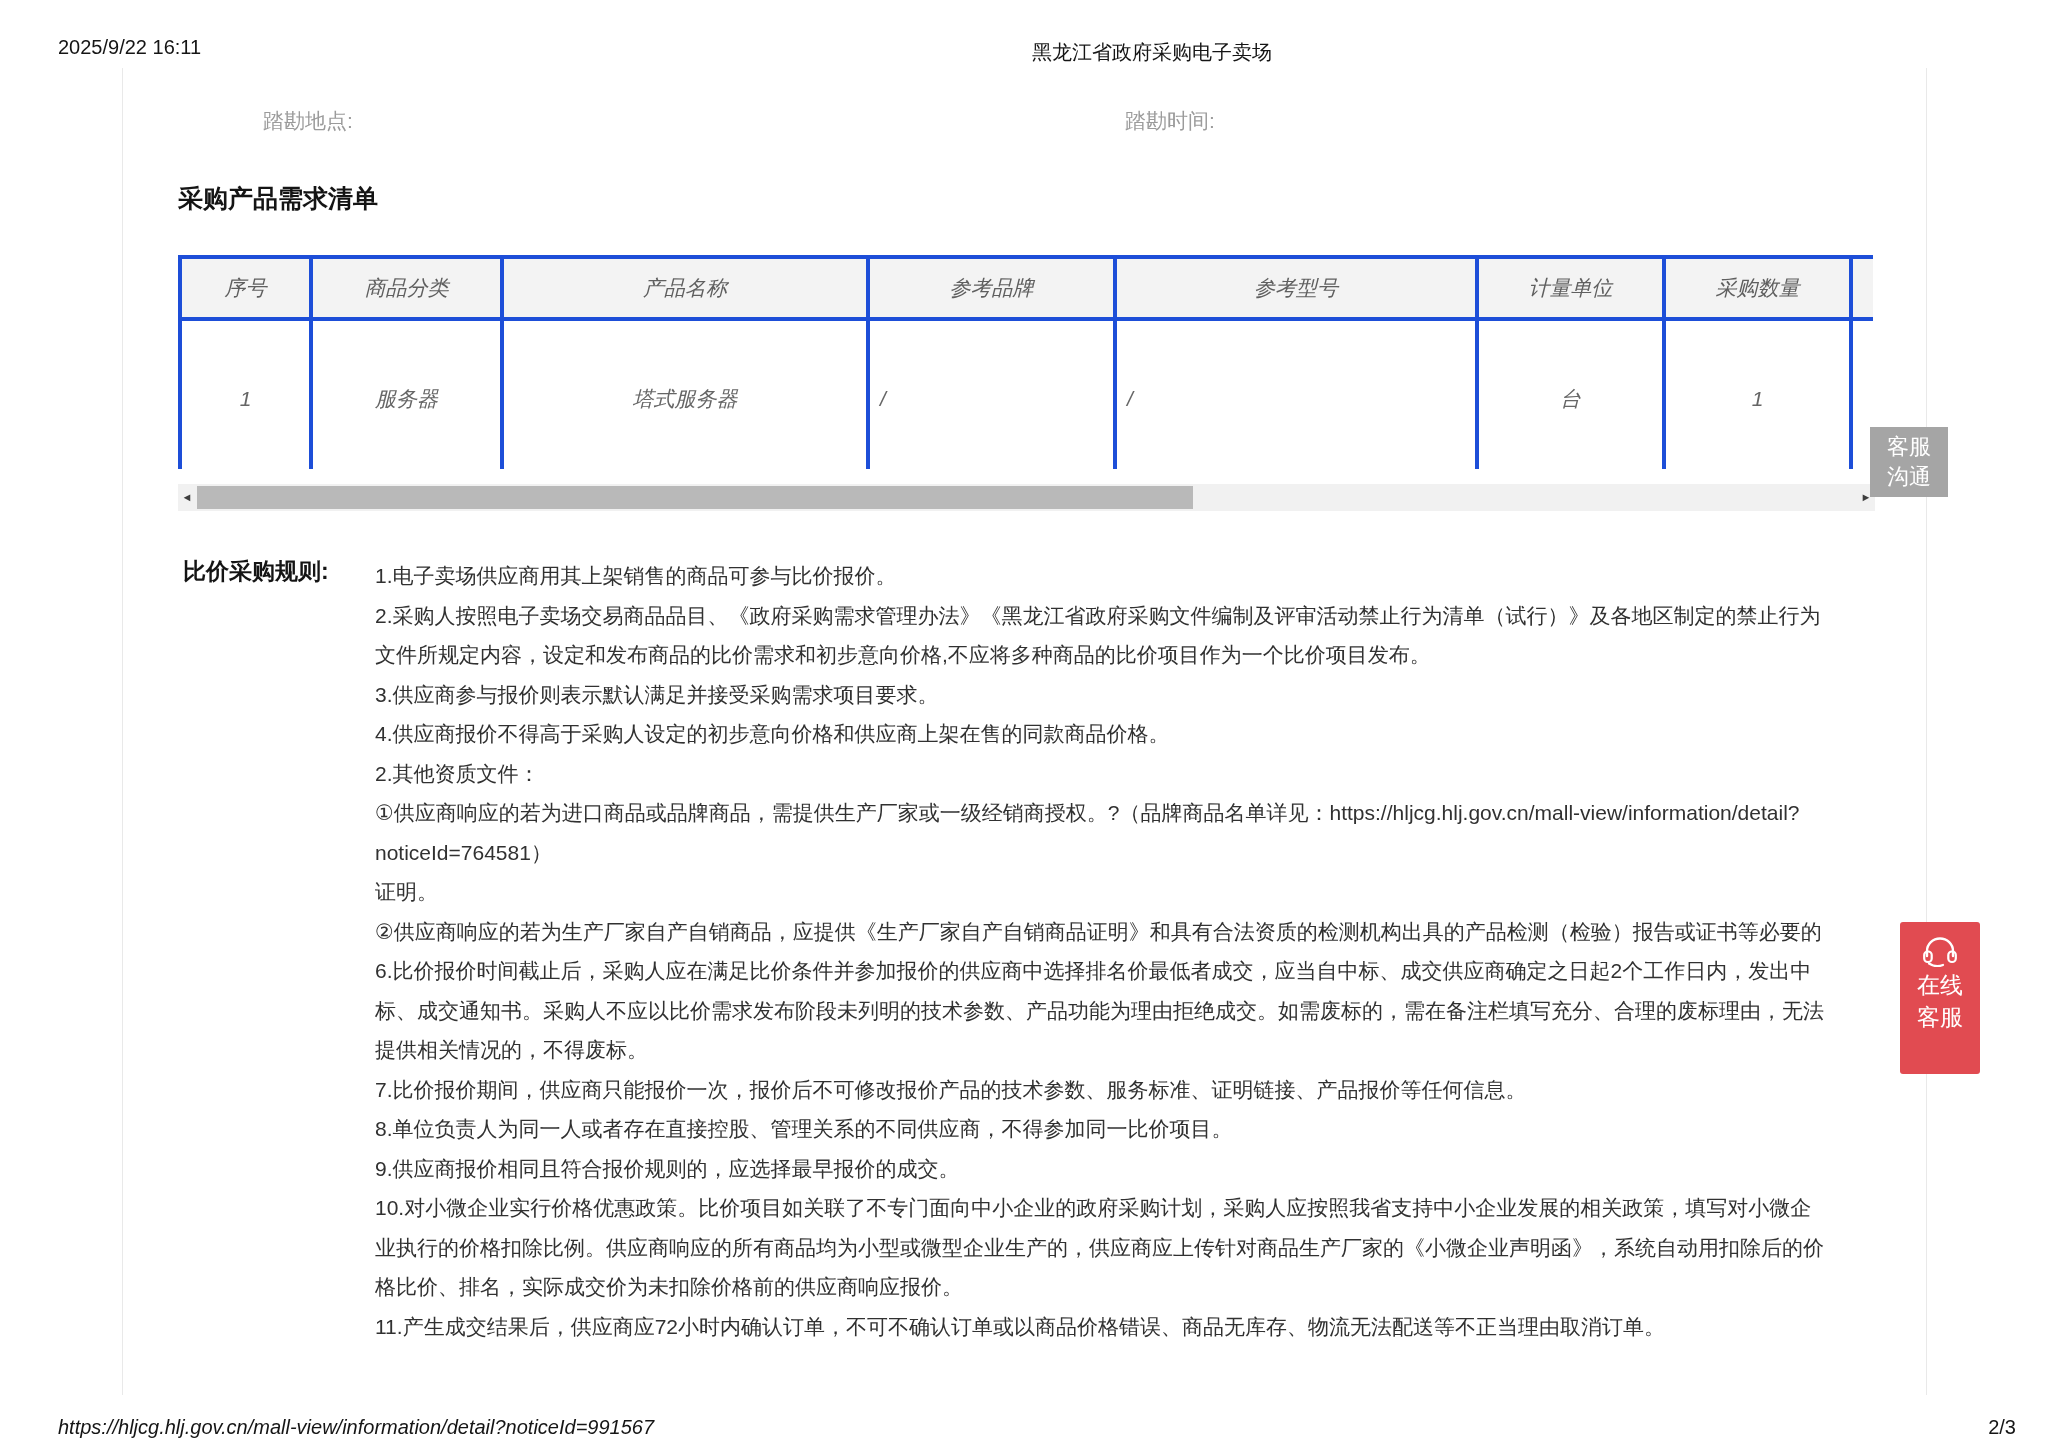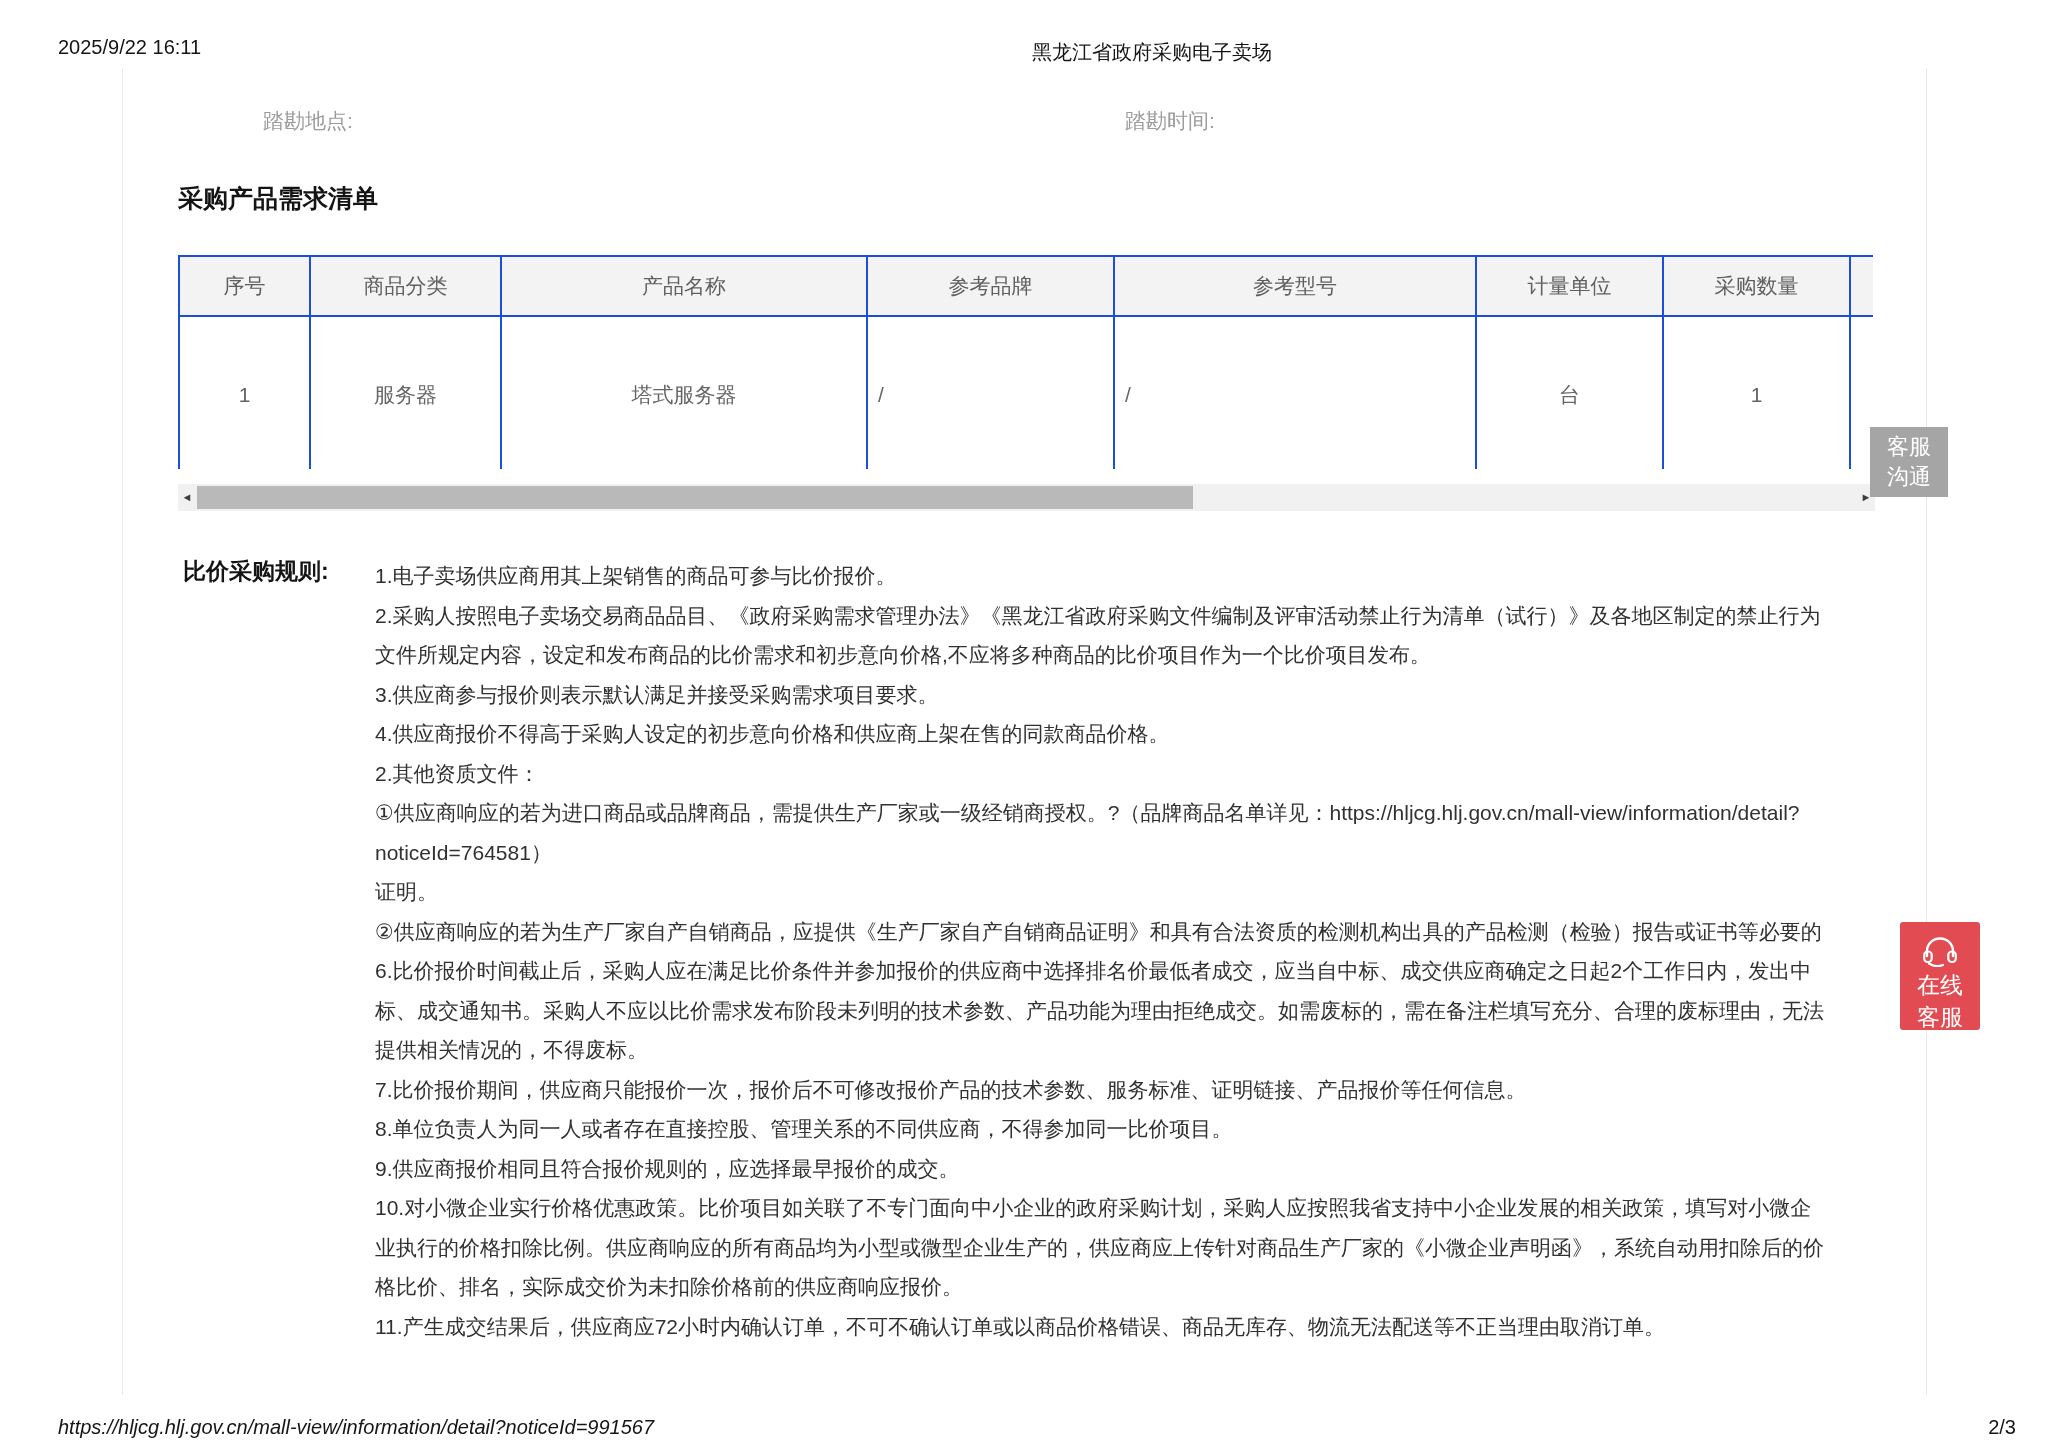--- a/index.html
+++ b/index.html
@@ -20,42 +20,42 @@
   
   .survey-location { position:absolute; left:263px;  top:107px; font-size:21px; color:#9b9b9b; }
   .survey-time     { position:absolute; left:1125px; top:107px; font-size:21px; color:#9b9b9b; }
 
   
   .list-title { position:absolute; left:178px; top:182px; font-size:25px; font-weight:bold; color:#141414; }
 
   
   .table-clip { position:absolute; left:178px; top:255px; width:1695px; height:214px; overflow:hidden; }
   .table-clip table { border-collapse:collapse; table-layout:fixed; width:1861px; }
-  .table-clip th, .table-clip td { border:2px solid #1d4ed8; font-weight:normal; overflow:hidden; }
+  .table-clip th, .table-clip td { border:4px solid #1d4ed8; font-weight:normal; overflow:hidden;font-style:italic; }
   .table-clip th { height:56px;  background:#f3f3f3; color:#5f5f5f; font-size:21px; text-align:center; }
   .table-clip td { height:154px; background:#ffffff; color:#666666; font-size:21px; text-align:center; }
   .table-clip td.left { text-align:left; padding-left:10px; }
 
   
   .hscroll { position:absolute; left:178px; top:484px; width:1697px; height:27px; background:#f1f1f1; }
   .hscroll .arrow { position:absolute; top:0; width:18px; height:27px; line-height:27px; text-align:center; font-size:11px; color:#3e3e3e; cursor:pointer; }
   .hscroll .arrow.left  { left:0; }
   .hscroll .arrow.right { right:0; }
   .hscroll .thumb { position:absolute; left:19px; top:2px; width:996px; height:23px; background:#b9b9b9; cursor:pointer; }
 
   
   .rules-label { position:absolute; left:183px; top:556px; font-size:23px; font-weight:bold; color:#141414; white-space:nowrap; }
   .rules-lines { position:absolute; left:375px; top:556px; }
   .rule-line { height:39.5px; line-height:39.5px; font-size:21px; color:#313131; white-space:pre; }
 
   
   .badge-chat { position:absolute; left:1870px; top:427px; width:78px; height:70px; z-index:5;
                 color:#ffffff; font-size:22px; line-height:30px; text-align:center; padding-top:5px;
                 box-sizing:border-box; cursor:pointer; }
-  .badge-online { position:absolute; left:1900px; top:922px; width:80px; height:108px; z-index:5;
+  .badge-online { position:absolute; left:1900px; top:922px; width:80px; height:152px; z-index:5;
                   border-radius:3px; color:#ffffff; text-align:center; cursor:pointer; }
   .badge-online .icon-wrap { margin-top:13px; height:34px; }
   .badge-online .txt { font-size:23px; line-height:32px; }
 </style>
 </head>
 <body>
 
 <div class="canvas">
 
   <div class="print-datetime">2025/9/22 16:11</div>

